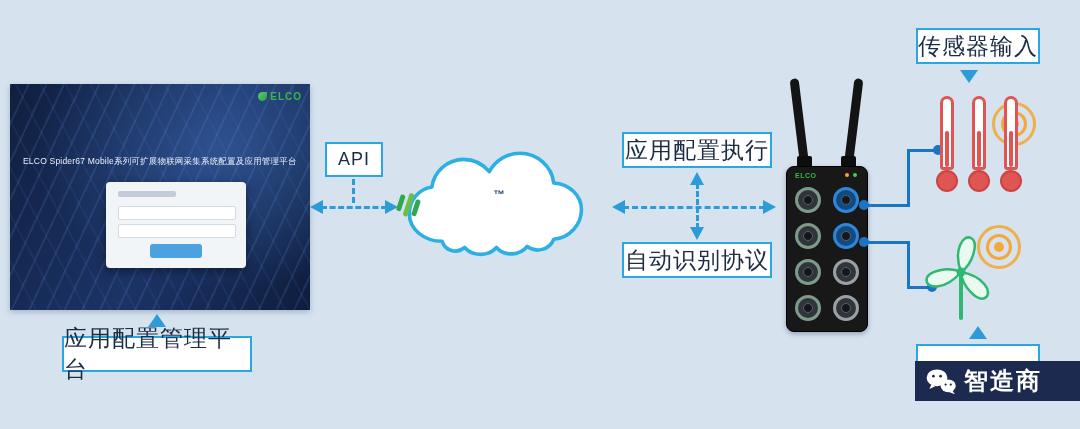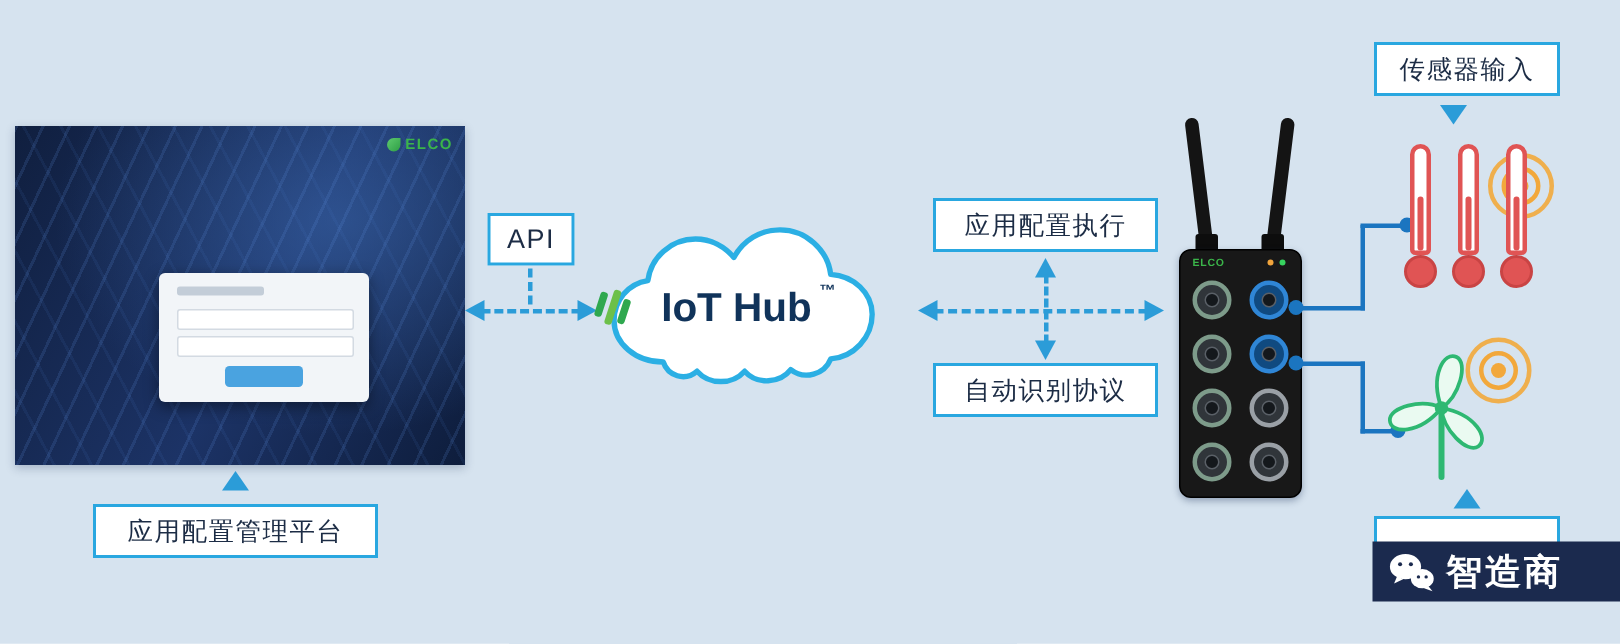--- a/index.html
+++ b/index.html
@@ -1,21 +1,21 @@
 <!DOCTYPE html>
 <html><head>
 <meta charset="utf-8">
 <style>
   html,body{margin:0;padding:0;}
   body{font-family:"Liberation Sans","DejaVu Sans",sans-serif;}
   .canvas{position:relative;width:1080px;height:429px;background:#d6e3ef;overflow:hidden;}
 
   
   .box{position:absolute;background:#fff;border:2px solid #29a7e0;display:flex;align-items:center;
-       justify-content:center;color:#1c2c45;font-size:17px;letter-spacing:1px;box-sizing:border-box;}
+       justify-content:center;color:#1c2c45;font-size:23px;letter-spacing:1px;box-sizing:border-box;}
 
   
   .tri{position:absolute;width:0;height:0;}
   .tri-up{border-left:9px solid transparent;border-right:9px solid transparent;border-bottom:13px solid #2b9cd8;}
   .tri-down{border-left:9px solid transparent;border-right:9px solid transparent;border-top:13px solid #2b9cd8;}
 
   
   .h-arrow{position:absolute;display:flex;align-items:center;}
   .h-arrow .line{flex:1;border-top:3px dashed #2b9cd8;margin:0 -2px;}
   .v-arrow{position:absolute;display:flex;flex-direction:column;align-items:center;}
@@ -103,20 +103,21 @@
 <body>
 
 <div class="canvas">
 
   <div class="shot">
     <div class="shot-lines"></div>
     <div class="shot-logo">
       <span class="leaf"></span>
       <span>ELCO</span>
     </div>
+    <div class="shot-title">ELCO Spider67 Mobile系列可扩展物联网采集系统配置及应用管理平台</div>
     <div class="login-card">
       <span class="lc-title"></span>
       <span class="lc-input lc-i1"></span>
       <span class="lc-input lc-i2"></span>
       <span class="lc-btn"></span>
     </div>
   </div>
 
   <div class="tri tri-up" style="left:148px;top:314px;"></div>
   <div class="box" style="left:325px;top:142px;width:58px;height:35px;font-size:18px;">
@@ -143,21 +144,20 @@
                C92 110 77 110 69 101 C61 108 50 104 47 95 Z" fill="#ffffff" stroke="#2bafe4" stroke-width="3.5" stroke-linejoin="round"></path>
     </svg>
     <div class="cloud-label">
       <svg width="30" height="30" viewBox="0 0 30 30">
         <g transform="rotate(18 15 15)">
           <rect x="4" y="7" width="5" height="17" rx="2" fill="#2fa84f"></rect>
           <rect x="12" y="3" width="5" height="24" rx="2" fill="#6cc04a"></rect>
           <rect x="20" y="7" width="5" height="17" rx="2" fill="#2fa84f"></rect>
         </g>
       </svg>
-      <span class="iot-text">IoT Hub</span>
       <span class="tm">™</span>
     </div>
   </div>
 
   <div class="h-arrow" style="left:612px;top:197px;width:164px;height:20px;">
     <span class="head left"></span>
     <span class="line"></span>
     <span class="head right"></span>
   </div>
 

